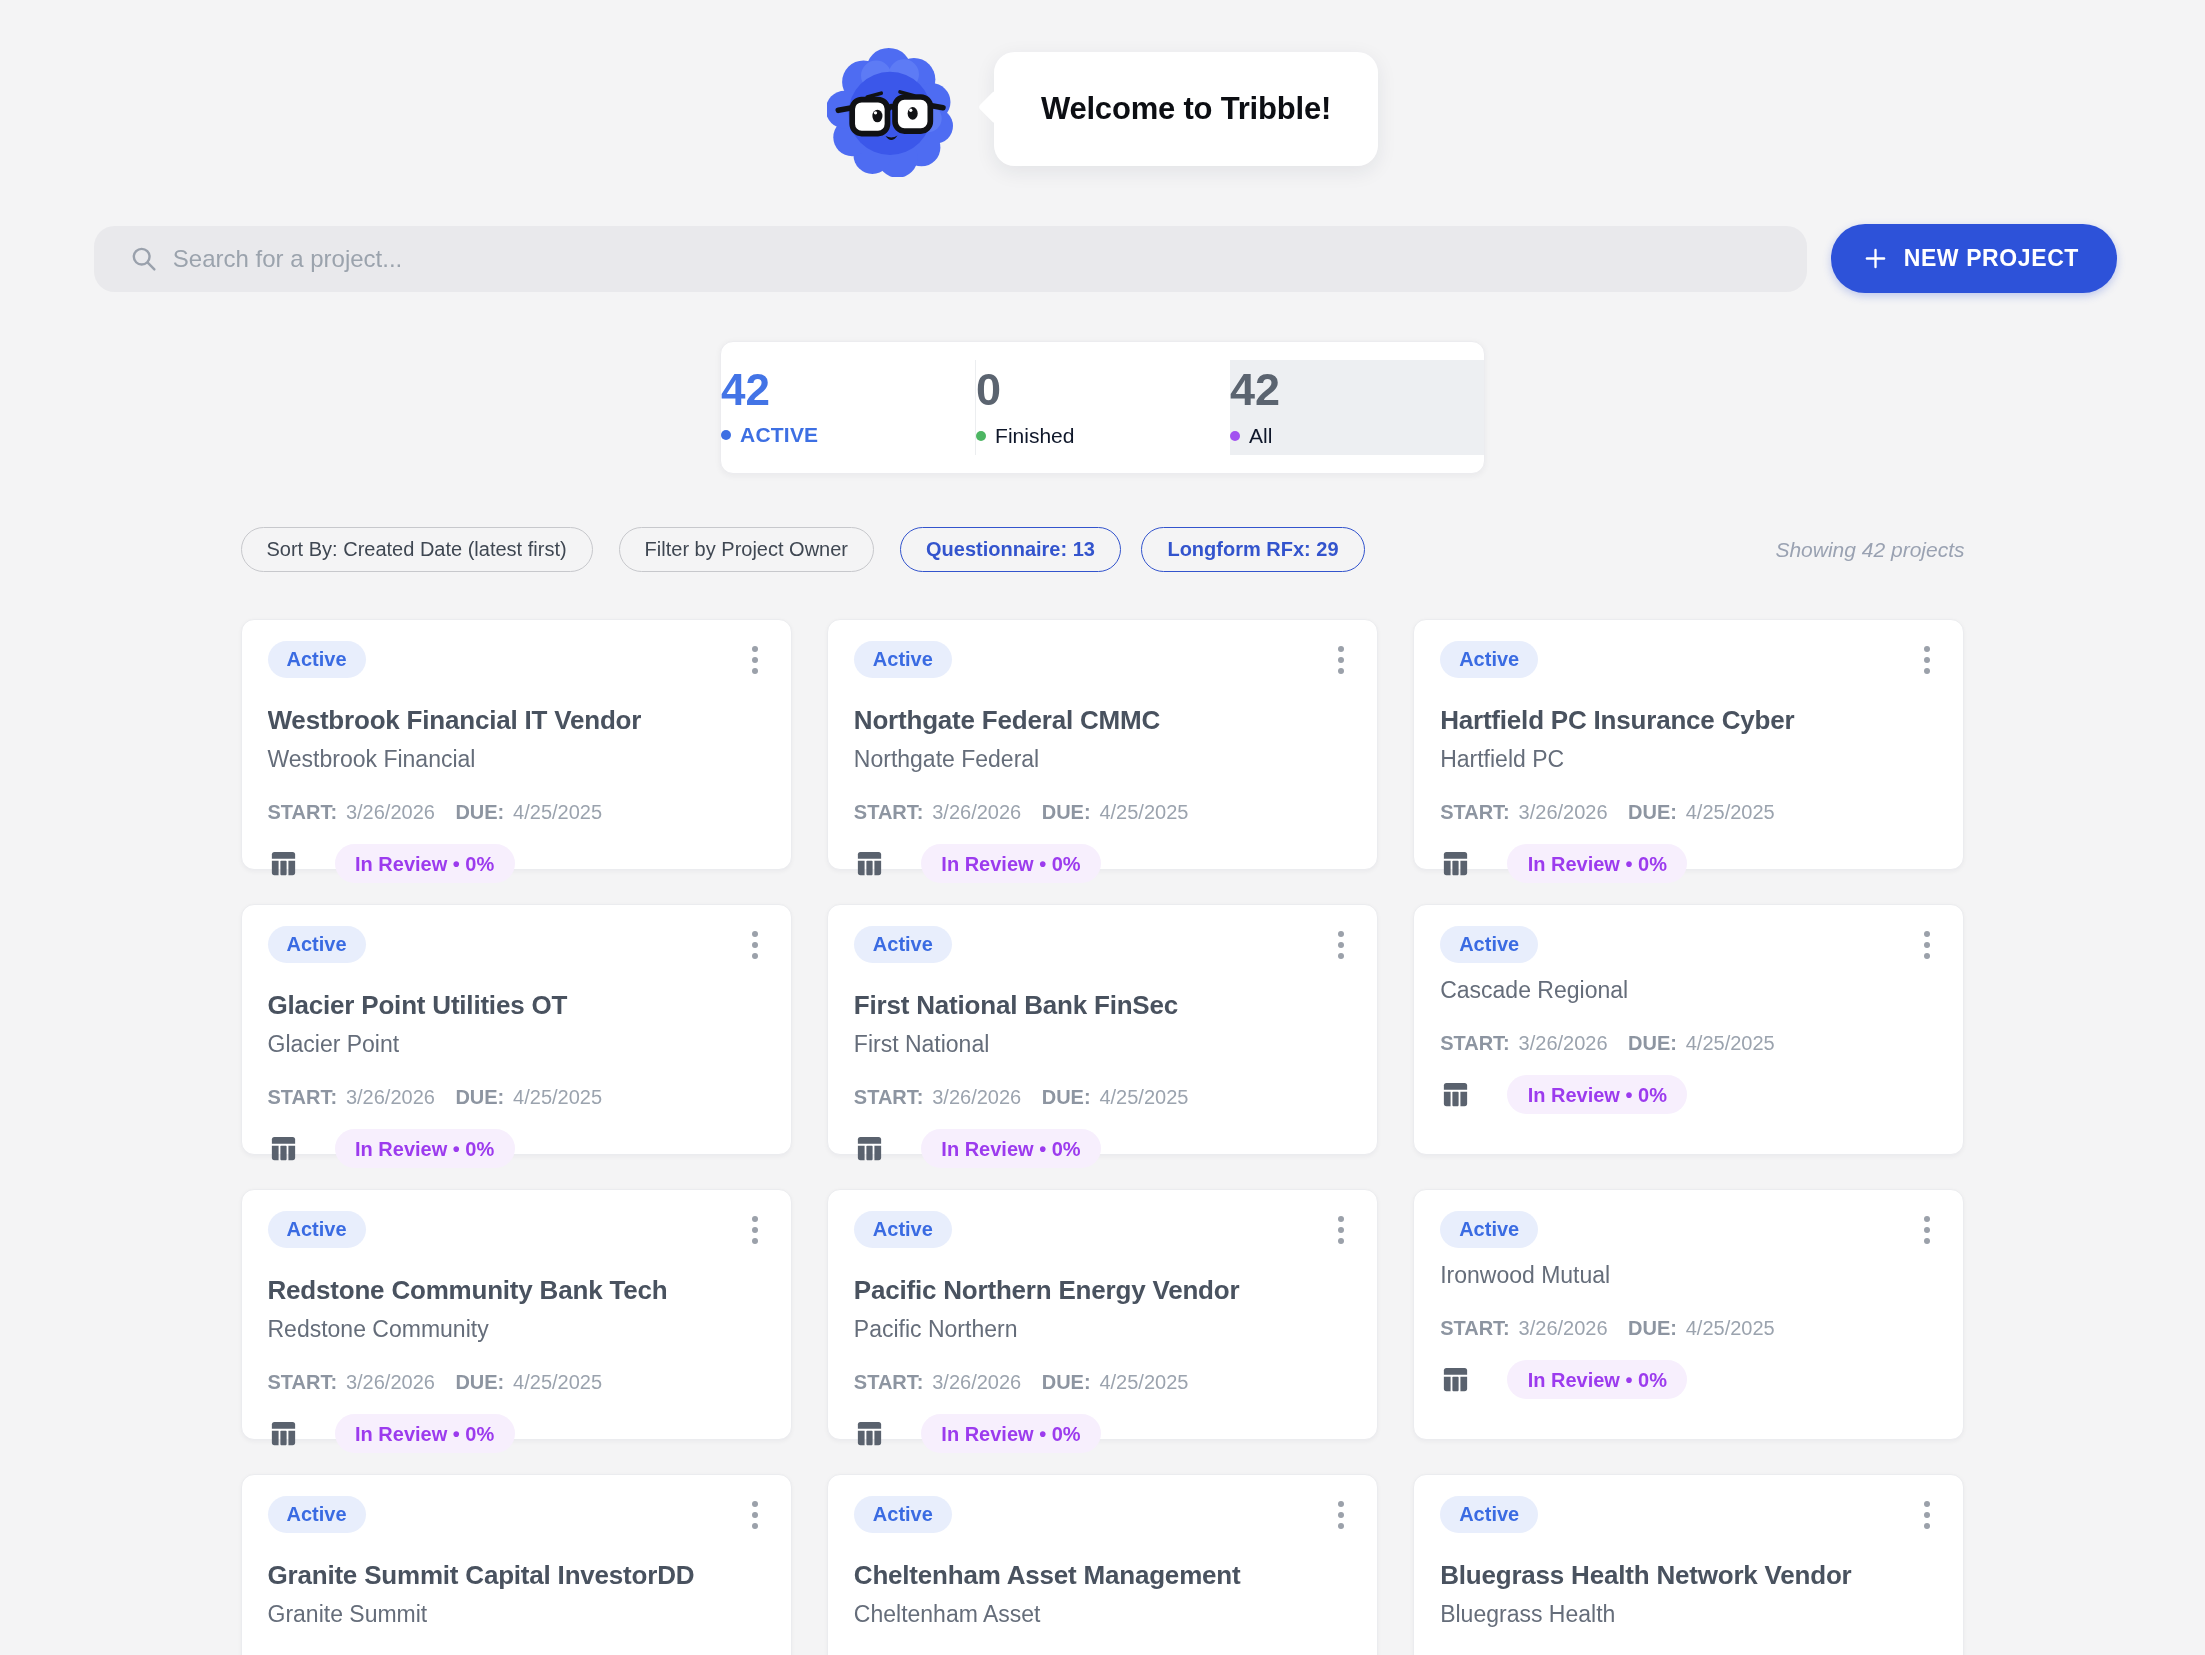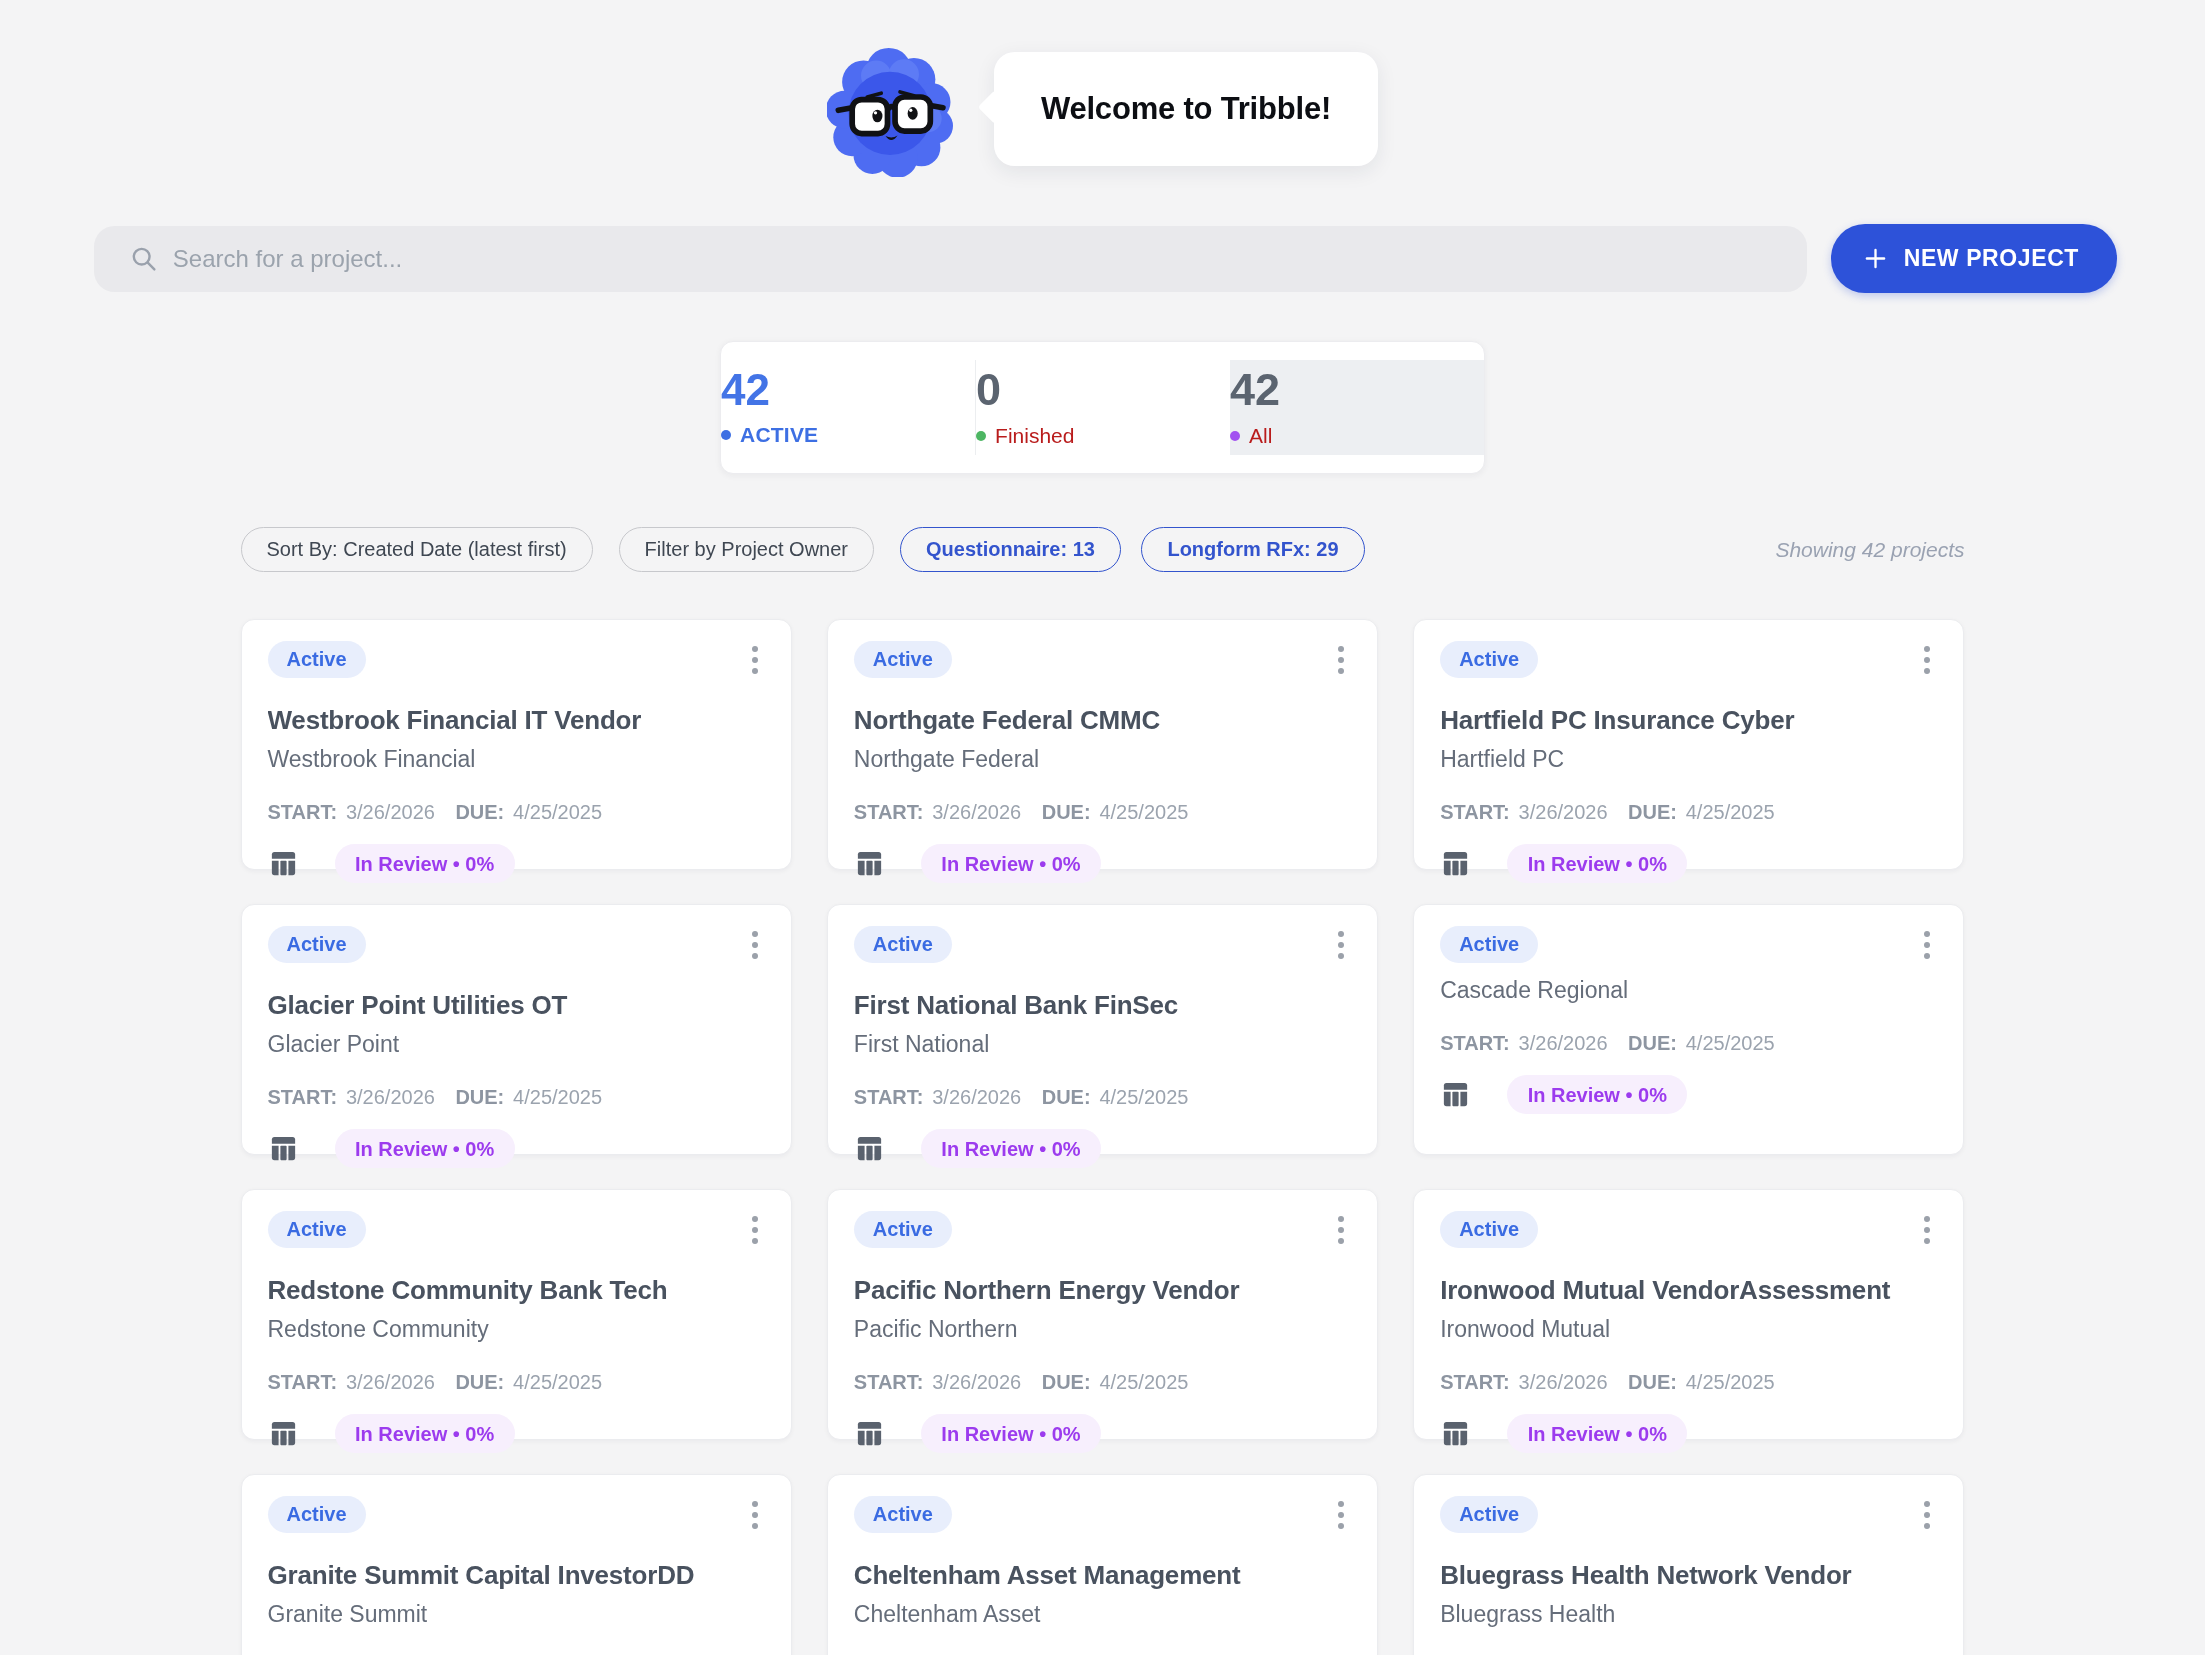--- a/index.html
+++ b/index.html
@@ -90,21 +90,21 @@
     cursor: pointer;
     position: relative;
     margin: 17.6px 0;
   }
   .stat + .stat { border-left: 1.5px solid #eceef0; }
   .stat.highlight { background: #edeff2; border-left: none; }
   .stat-value { font-size: 45px; font-weight: bold; color: #5b6470; line-height: 1; }
   .stat.active .stat-value { font-size: 44px; color: #4374e6; }
   .stat-label-row { display: flex; align-items: center; gap: 8.8px; }
   .stat-dot { width: 10.3px; height: 10.3px; border-radius: 50%; }
-  .stat-label { font-size: 21px; color: #b91c1c; }
+  .stat-label { font-size: 21px; color: #0f172a; }
   .stat.active .stat-label { color: #3d6fe3; font-weight: bold; letter-spacing: 0.2px; }
 
   
   .filters-row {
     width: 1724px;
     margin: 53px auto 0;
     display: flex; align-items: center;
   }
   .chip {
     height: 45px;
@@ -504,21 +504,20 @@
 
   <div class="card">
     <div class="card-top">
       <span class="badge">Active</span>
       <button class="kebab">
           <i></i>
           <i></i>
           <i></i>
         </button>
     </div>
-    <div class="card-title">Ironwood Mutual VendorAssessment</div>
     <div class="card-subtitle">Ironwood Mutual</div>
     <div class="card-dates">
       <span class="date-label">START:</span>
       <span class="date-value">3/26/2026</span>
       <span class="date-label">DUE:</span>
       <span class="date-value">4/25/2025</span>
     </div>
     <div class="card-bottom">
       <svg class="table-icon" viewBox="0 0 24 24" fill="currentColor">
         <path d="M5 3 h14 a2 2 0 0 1 2 2 v3.4 H3 V5 a2 2 0 0 1 2-2 z"></path>

